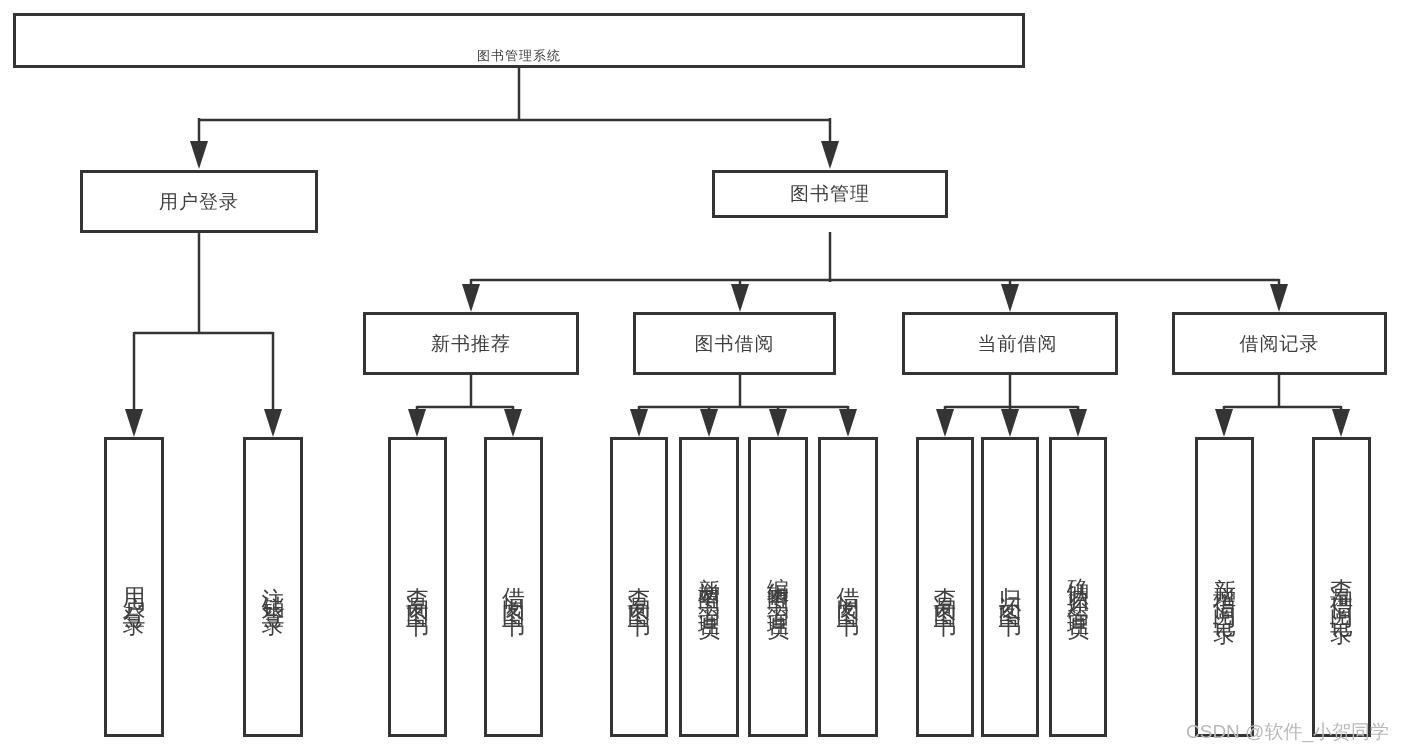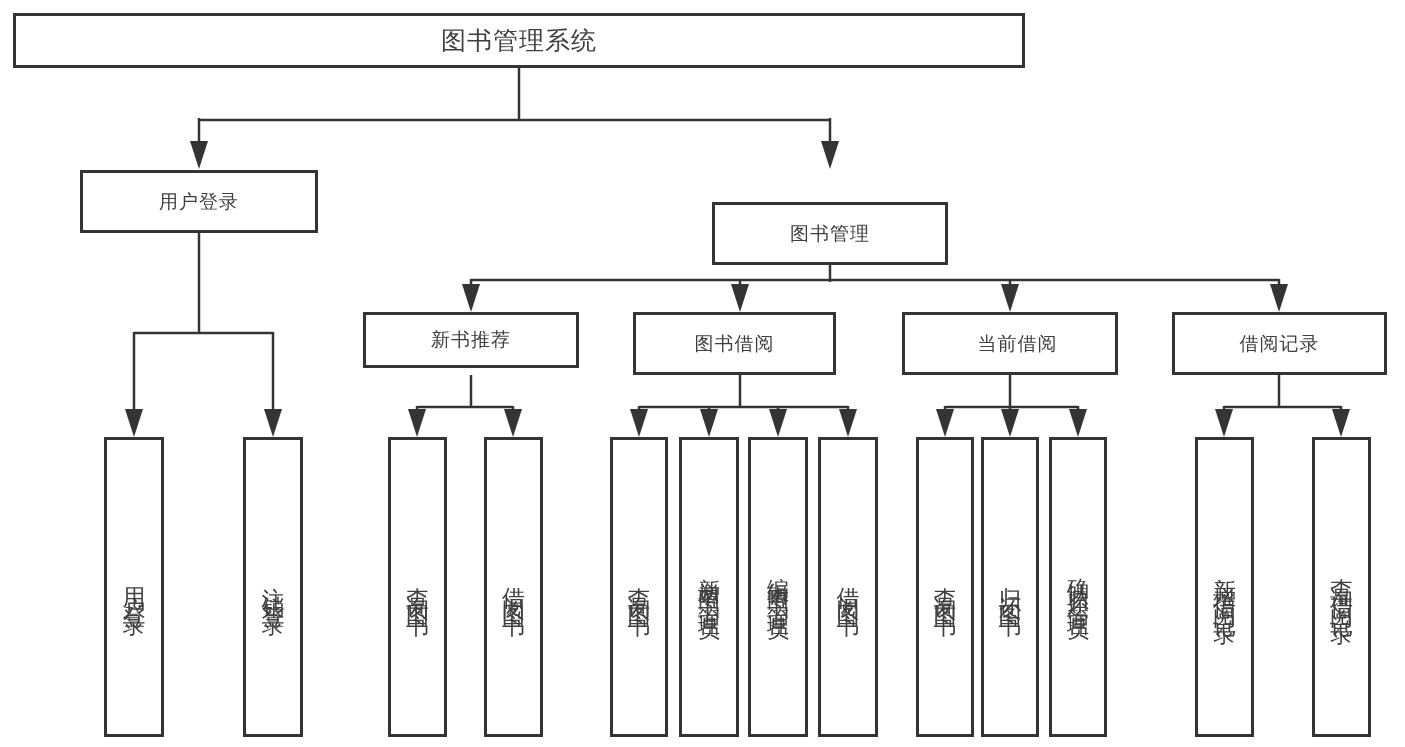--- a/index.html
+++ b/index.html
@@ -20,21 +20,21 @@
     position: absolute;
     box-sizing: border-box;
     border: 3px solid #343434;
     background: #ffffff;
     display: flex;
     align-items: center;
     justify-content: center;
     color: #3f3f3f;
     z-index: 2;
   }
-  .node.root  { font-size: 25px; letter-spacing: 1px; }
+  .node.root  { font-size: 13px; letter-spacing: 1px; align-items: flex-end; }
   .node.hnode { font-size: 19px; letter-spacing: 1px; }
   .node.leaf  { }
   .vtext {
     writing-mode: vertical-lr;
     text-orientation: mixed;
     font-size: 23px;
     letter-spacing: 9px;
     line-height: 1;
     color: #3f3f3f;
     white-space: nowrap;
@@ -123,25 +123,25 @@
     </g>
   </svg>
 
   <div class="node root" style="left:13px; top:13px; width:1012px; height:55px;">
     <span>图书管理系统</span>
   </div>
 
   <div class="node hnode" style="left:80px; top:170px; width:238px; height:63px;">
     <span>用户登录</span>
   </div>
-  <div class="node hnode" style="left:712px; top:170px; width:236px; height:63px;margin-top:32px;">
+  <div class="node hnode" style="left:712px; top:170px; width:236px; height:48px;">
     <span>图书管理</span>
   </div>
 
-  <div class="node hnode" style="left:363px; top:312px; width:216px; height:56px;">
+  <div class="node hnode" style="left:363px; top:312px; width:216px; height:63px;">
     <span>新书推荐</span>
   </div>
   <div class="node hnode" style="left:633px; top:312px; width:203px; height:63px;">
     <span>图书借阅</span>
   </div>
   <div class="node hnode" style="left:902px; top:312px; width:216px; height:63px;padding-left:15px;">
     <span>当前借阅</span>
   </div>
   <div class="node hnode" style="left:1172px; top:312px; width:215px; height:63px;">
     <span>借阅记录</span>
@@ -184,14 +184,15 @@
     <span class="vtext">确认归还（管理员）</span>
   </div>
 
   <div class="node leaf" style="left:1195px; top:437px; width:59px; height:300px;">
     <span class="vtext">新增借阅记录</span>
   </div>
   <div class="node leaf" style="left:1312px; top:437px; width:59px; height:300px;">
     <span class="vtext">查询借阅记录</span>
   </div>
 
+  <div class="watermark">CSDN @软件_小贺同学</div>
 
 </div>
 
 </body></html>

